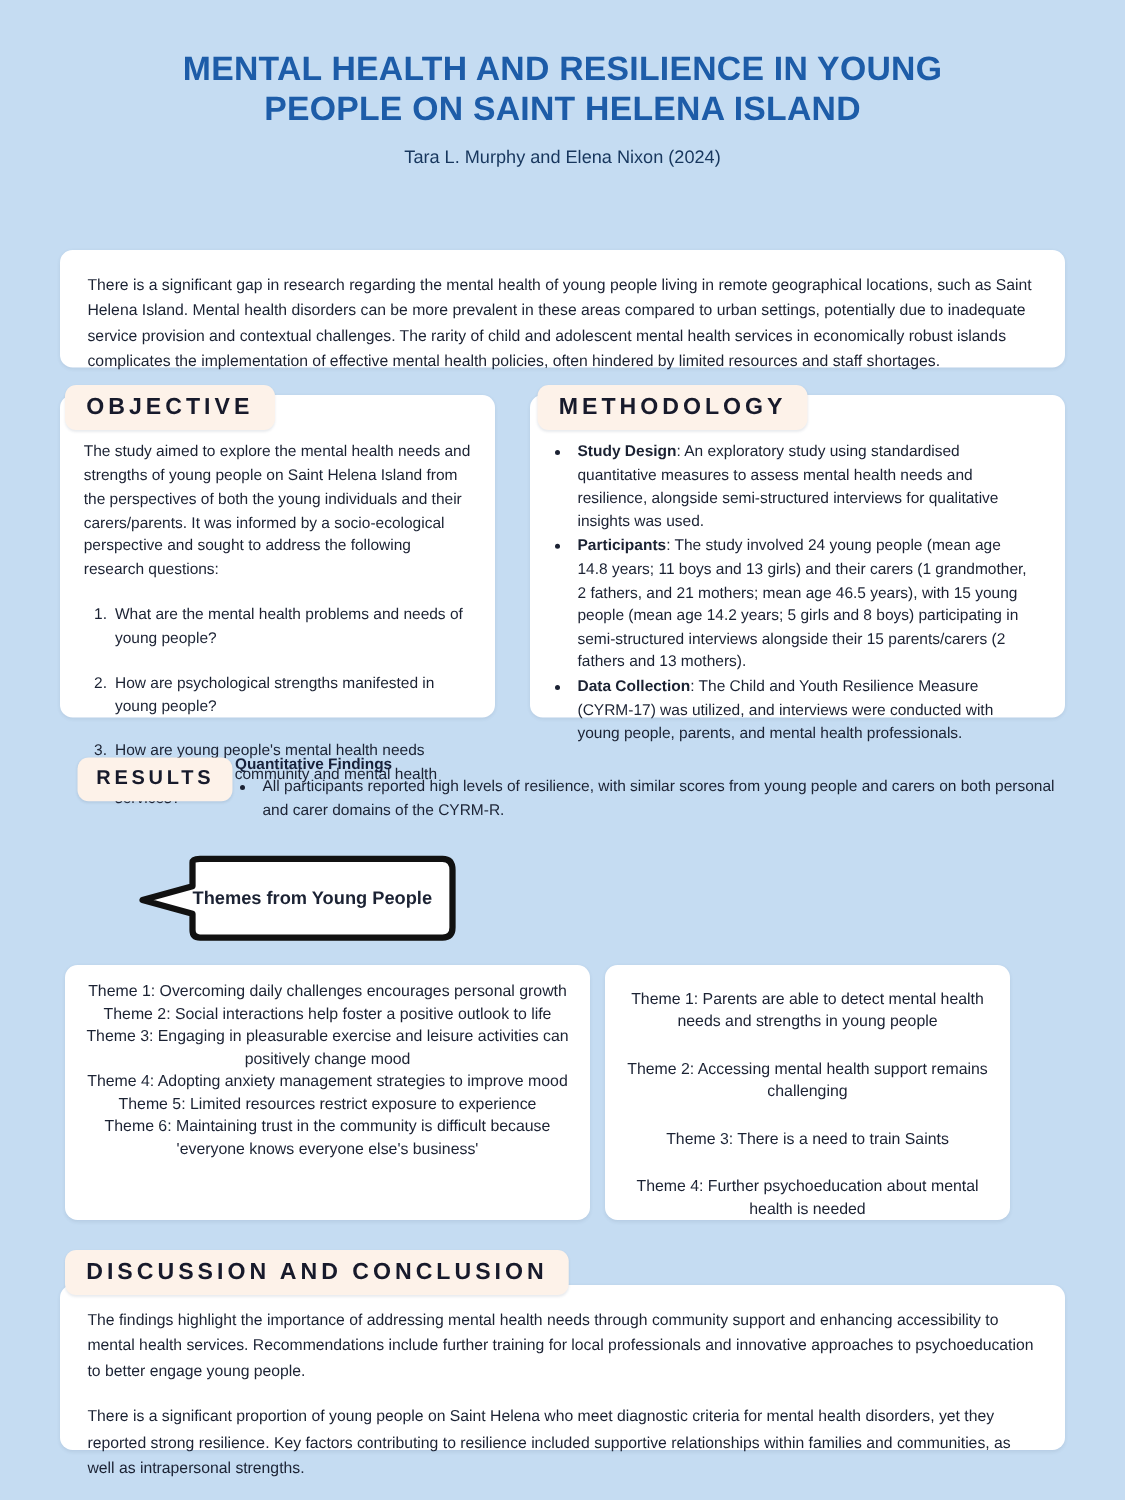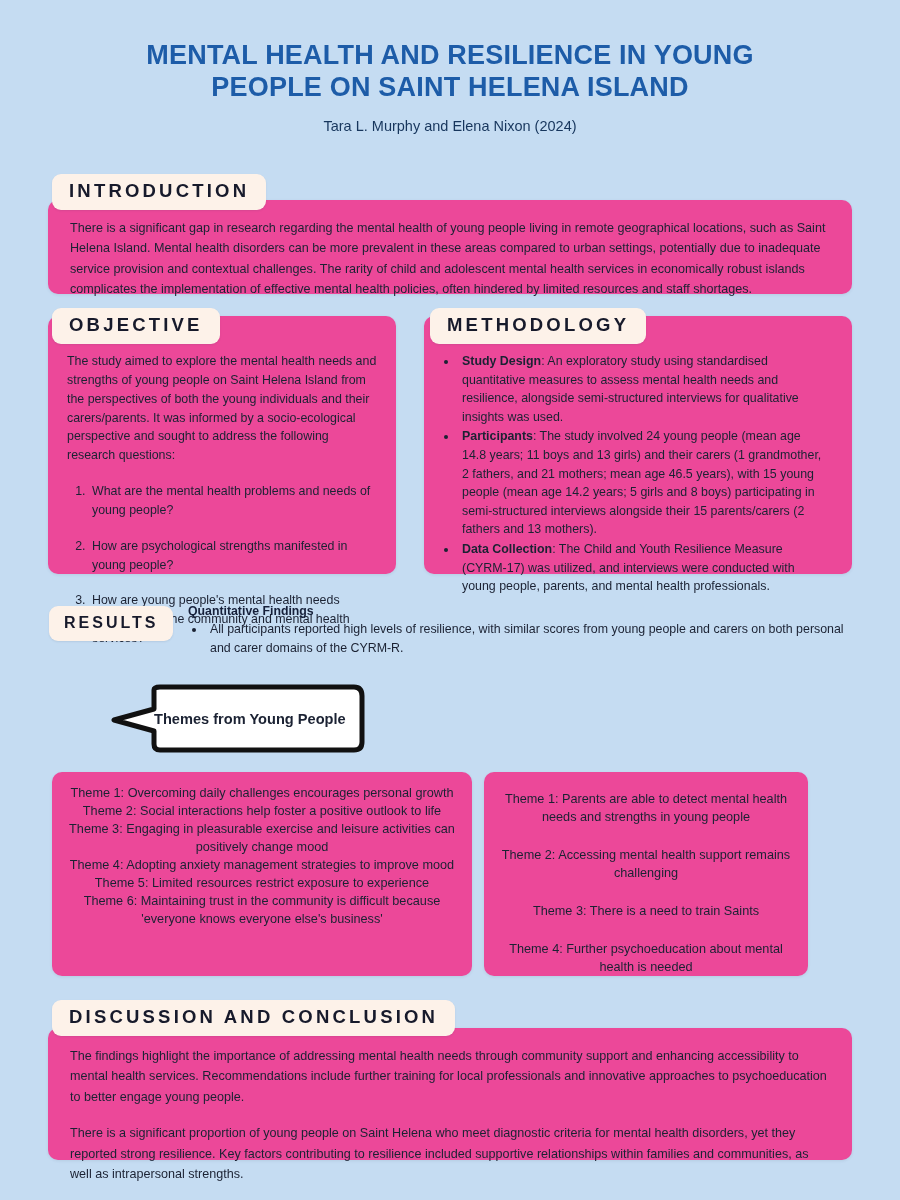--- a/index.html
+++ b/index.html
@@ -40,21 +40,21 @@
     line-height: 1;
     position: relative;
     z-index: 5;
     box-shadow: 0 1px 2px rgba(40,60,90,0.10);
   }
   .tab.small { font-size: 16px; letter-spacing: 3px; padding: 9px 15px 10px 15px; }
 
   
   .panel {
     position: absolute;
-    background: #ec4899;
+    background: #ffffff;
     border-radius: 10px;
     box-shadow: 0 1px 3px rgba(50,70,100,0.10);
   }
   .panel-body {
     color: #1b2233;
     font-size: 12.6px;
     line-height: 1.62;
   }
 
   
@@ -69,21 +69,21 @@
   #obj-text ol li  { margin-top: 17px; padding-left: 3px; }
 
   #sec-meth-tab    { position: absolute; left: 430px; top: 308px; }
   #panel-meth      { left: 424px; top: 316px; width: 428px; height: 258px; }
   #meth-text       { padding: 36px 29px 0 18px; font-size: 12.4px; line-height: 1.5; }
   #meth-text ul    { margin-left: 16px; }
   #meth-text ul li { margin-bottom: 1px; padding-left: 4px; }
   #meth-text b     { font-weight: bold; }
 
   
-  #sec-res-tab     { position: absolute; left: 49px; top: 606px; }
+  #sec-res-tab     { position: absolute; left: 62px; top: 606px; }
   #quant-block     { position: absolute; left: 188px; top: 604px; width: 664px; }
   #quant-title     { font-size: 12.3px; font-weight: bold; color: #16203a; }
   #quant-list      { margin: 2px 0 0 18px; font-size: 12.4px; line-height: 1.52; color: #1b2233; }
   #quant-list li   { padding-left: 4px; }
 
   
   .bubble-wrap { position: absolute; }
   #bubble-yp  { left: 108px; top: 684px; }
   #bubble-pc  { left: 508px; top: 684px; }
   .bubble-svg { display: block; }
@@ -120,21 +120,20 @@
 </head>
 <body>
 
 <div class="poster">
 
   <div class="title-block">
     <div class="poster-title">MENTAL HEALTH AND RESILIENCE IN YOUNG PEOPLE ON SAINT HELENA ISLAND</div>
     <div class="poster-authors">Tara L. Murphy and Elena Nixon (2024)</div>
   </div>
 
-  <div id="sec-intro-tab" class="tab">INTRODUCTION</div>
   <div id="panel-intro" class="panel">
     <div id="intro-text" class="panel-body">There is a significant gap in research regarding the mental health of young people living in remote geographical locations, such as Saint Helena Island. Mental health disorders can be more prevalent in these areas compared to urban settings, potentially due to inadequate service provision and contextual challenges. The rarity of child and adolescent mental health services in economically robust islands complicates the implementation of effective mental health policies, often hindered by limited resources and staff shortages.</div>
   </div>
 
   <div id="sec-obj-tab" class="tab">OBJECTIVE</div>
   <div id="panel-obj" class="panel">
     <div id="obj-text" class="panel-body">
       <div>The study aimed to explore the mental health needs and strengths of young people on Saint Helena Island from the perspectives of both the young individuals and their carers/parents. It was informed by a socio-ecological perspective and sought to address the following research questions:</div>
       <ol>
         <li>What are the mental health problems and needs of young people?</li>

